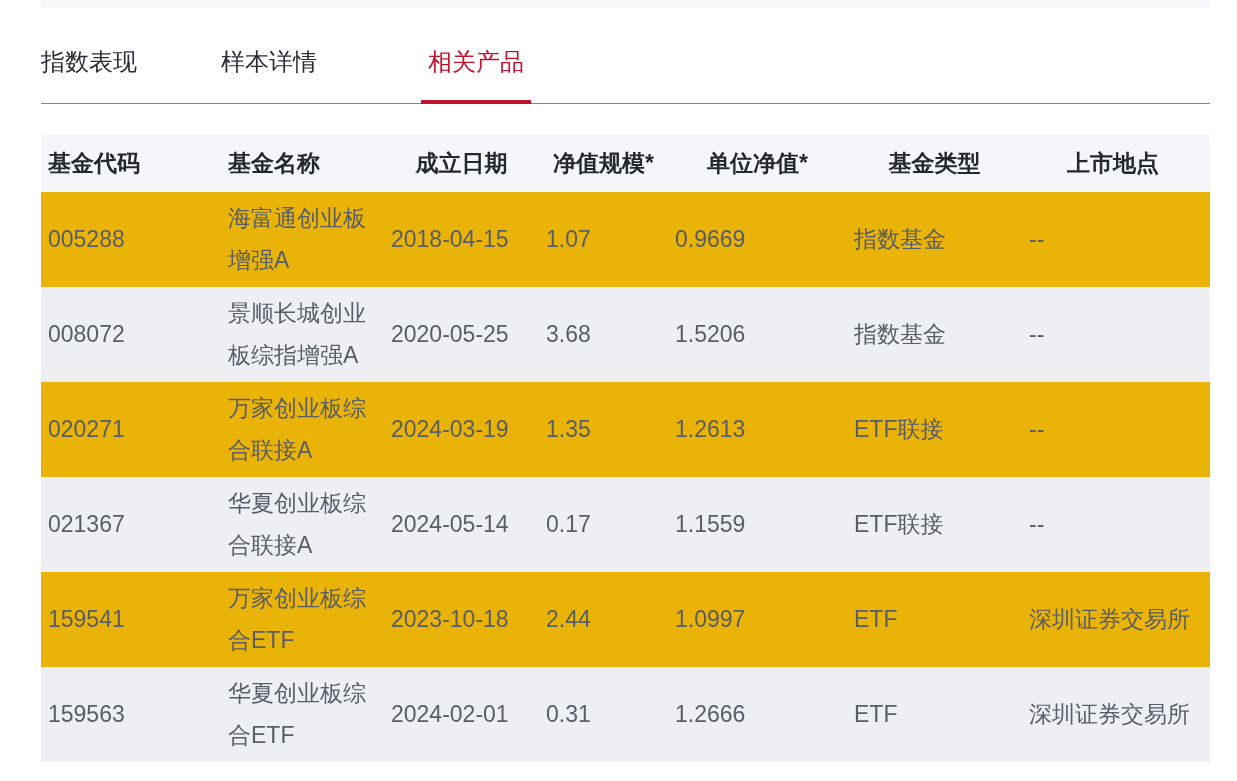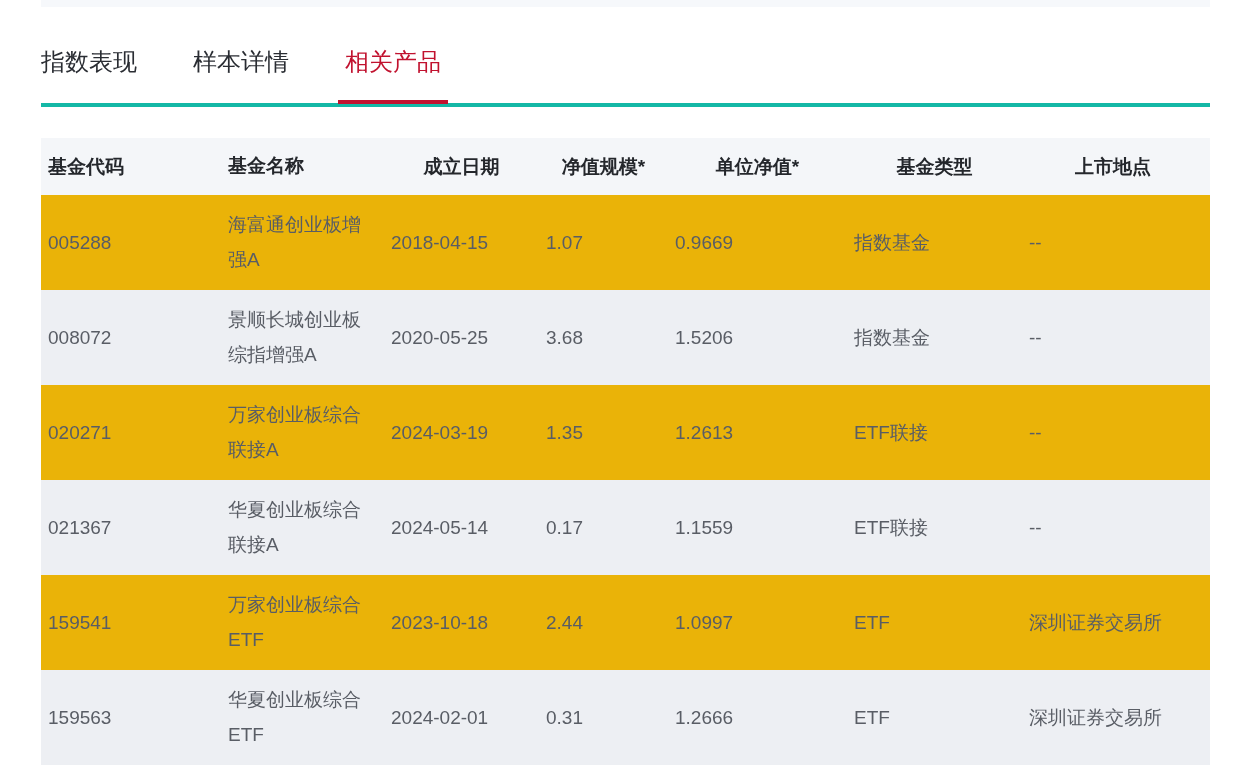--- a/index.html
+++ b/index.html
@@ -18,47 +18,47 @@
   }
   .content {
     position: absolute;
     left: 41px; top: 7px;
     width: 1169px;
   }
   
   .tabbar {
     margin-top: 41px;
     display: flex;
-    gap: 56px;
-    border-bottom: 4px solid #14b8a6;
+    gap: 84px;
+    border-bottom: 1px solid #14b8a6;
   }
   .tab {
     position: relative;
     font-size: 24px;
     line-height: 28px;
     color: #2a2d33;
     padding-bottom: 27px;
     cursor: pointer;
     white-space: nowrap;
   }
-  .tab.active { color: #c1122f; }
+  .tab.active { color: #c1122f; margin-left: 27px; }
   .tab.active::after {
     content: "";
     position: absolute;
     left: -7px; right: -7px; bottom: -1px;
     height: 4px;
     background: #c1122f;
   }
   
   table.fund-table {
     margin-top: 31px;
     width: 1169px;
     border-collapse: collapse;
     table-layout: fixed;
-    font-size: 19px;
+    font-size: 23px;
   }
   .fund-table col.c-code     { width: 172px; }
   .fund-table col.c-name     { width: 177px; }
   .fund-table col.c-date     { width: 155px; }
   .fund-table col.c-scale    { width: 129px; }
   .fund-table col.c-nav      { width: 179px; }
   .fund-table col.c-type     { width: 175px; }
   .fund-table col.c-location { width: 182px; }
   .fund-table thead tr {
     height: 57px;

